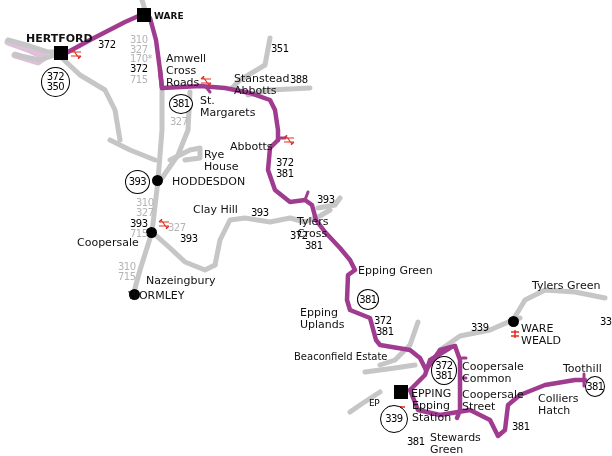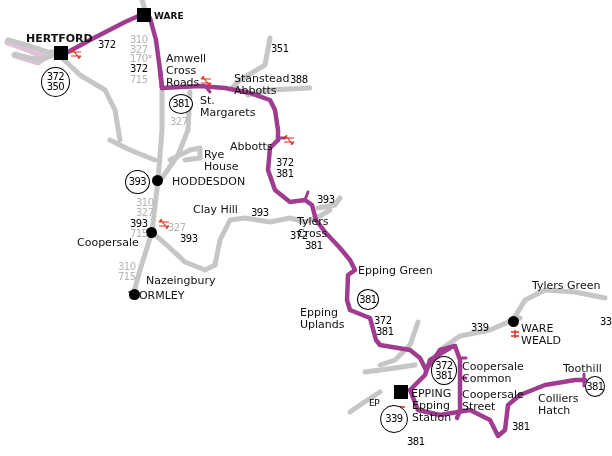--- a/index.html
+++ b/index.html
@@ -125,26 +125,29 @@
   <div class="lbl" style="left:204px;top:149px">Rye
 House</div>
   <div class="lbl" style="left:193px;top:204px">Clay Hill</div>
   <div class="lbl" style="left:77px;top:237px">Coopersale</div>
   <div class="lbl" style="left:146px;top:275px">Nazeingbury</div>
   <div class="lbl" style="left:297px;top:216px">Tylers
 Cross</div>
   <div class="lbl" style="left:358px;top:265px">Epping Green</div>
   <div class="lbl" style="left:300px;top:307px">Epping
 Uplands</div>
+  <div class="lbl" style="left:294px;top:351px;font-size:10px">Beaconfield Estate</div>
   <div class="lbl" style="left:412px;top:400px">Epping
 Station</div>
   <div class="lbl" style="left:462px;top:361px">Coopersale
 Common</div>
   <div class="lbl" style="left:462px;top:389px">Coopersale
 Street</div>
+  <div class="lbl" style="left:430px;top:432px">Stewards
+Green</div>
   <div class="lbl" style="left:538px;top:393px">Colliers
 Hatch</div>
   <div class="lbl" style="left:532px;top:280px">Tylers Green</div>
   <div class="lbl" style="left:563px;top:363px">Toothill</div>
 
   <div class="num" style="left:98px;top:40px">372</div>
   <div class="num grey" style="left:130px;top:35px">310</div>
   <div class="num grey" style="left:130px;top:45px">327</div>
   <div class="num grey" style="left:130px;top:54px">170*</div>
   <div class="num" style="left:130px;top:64px">372</div>

